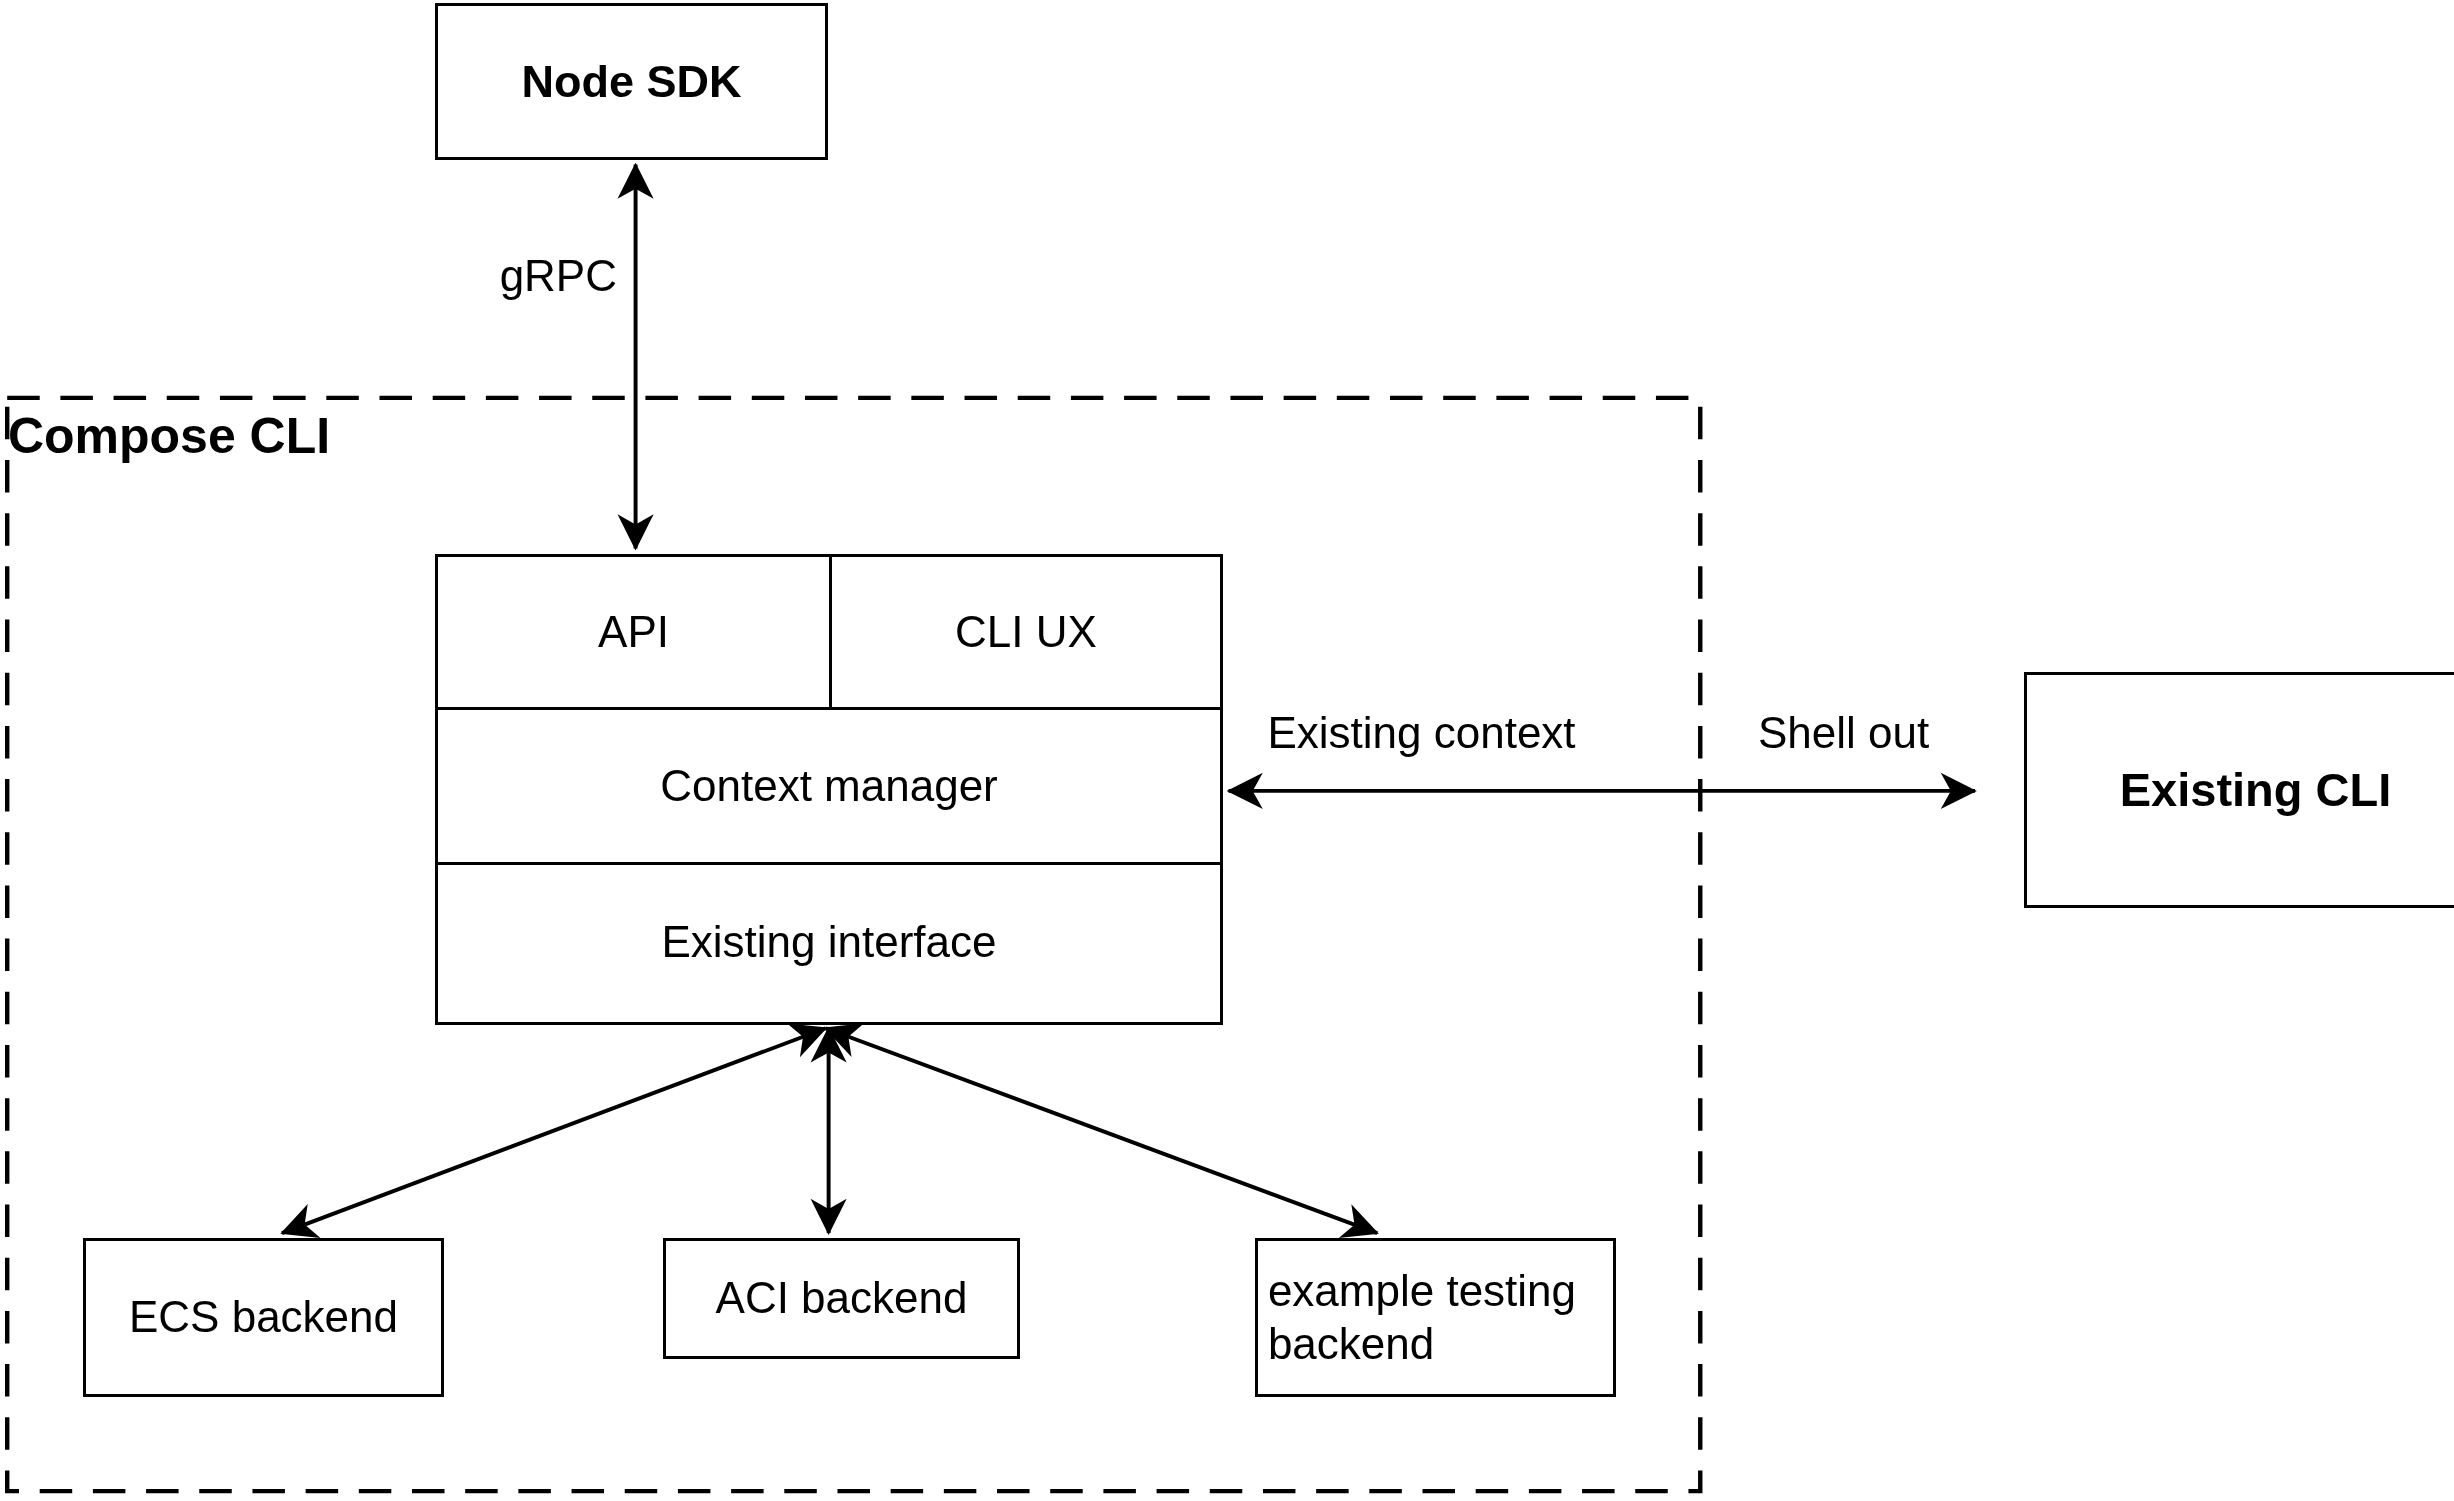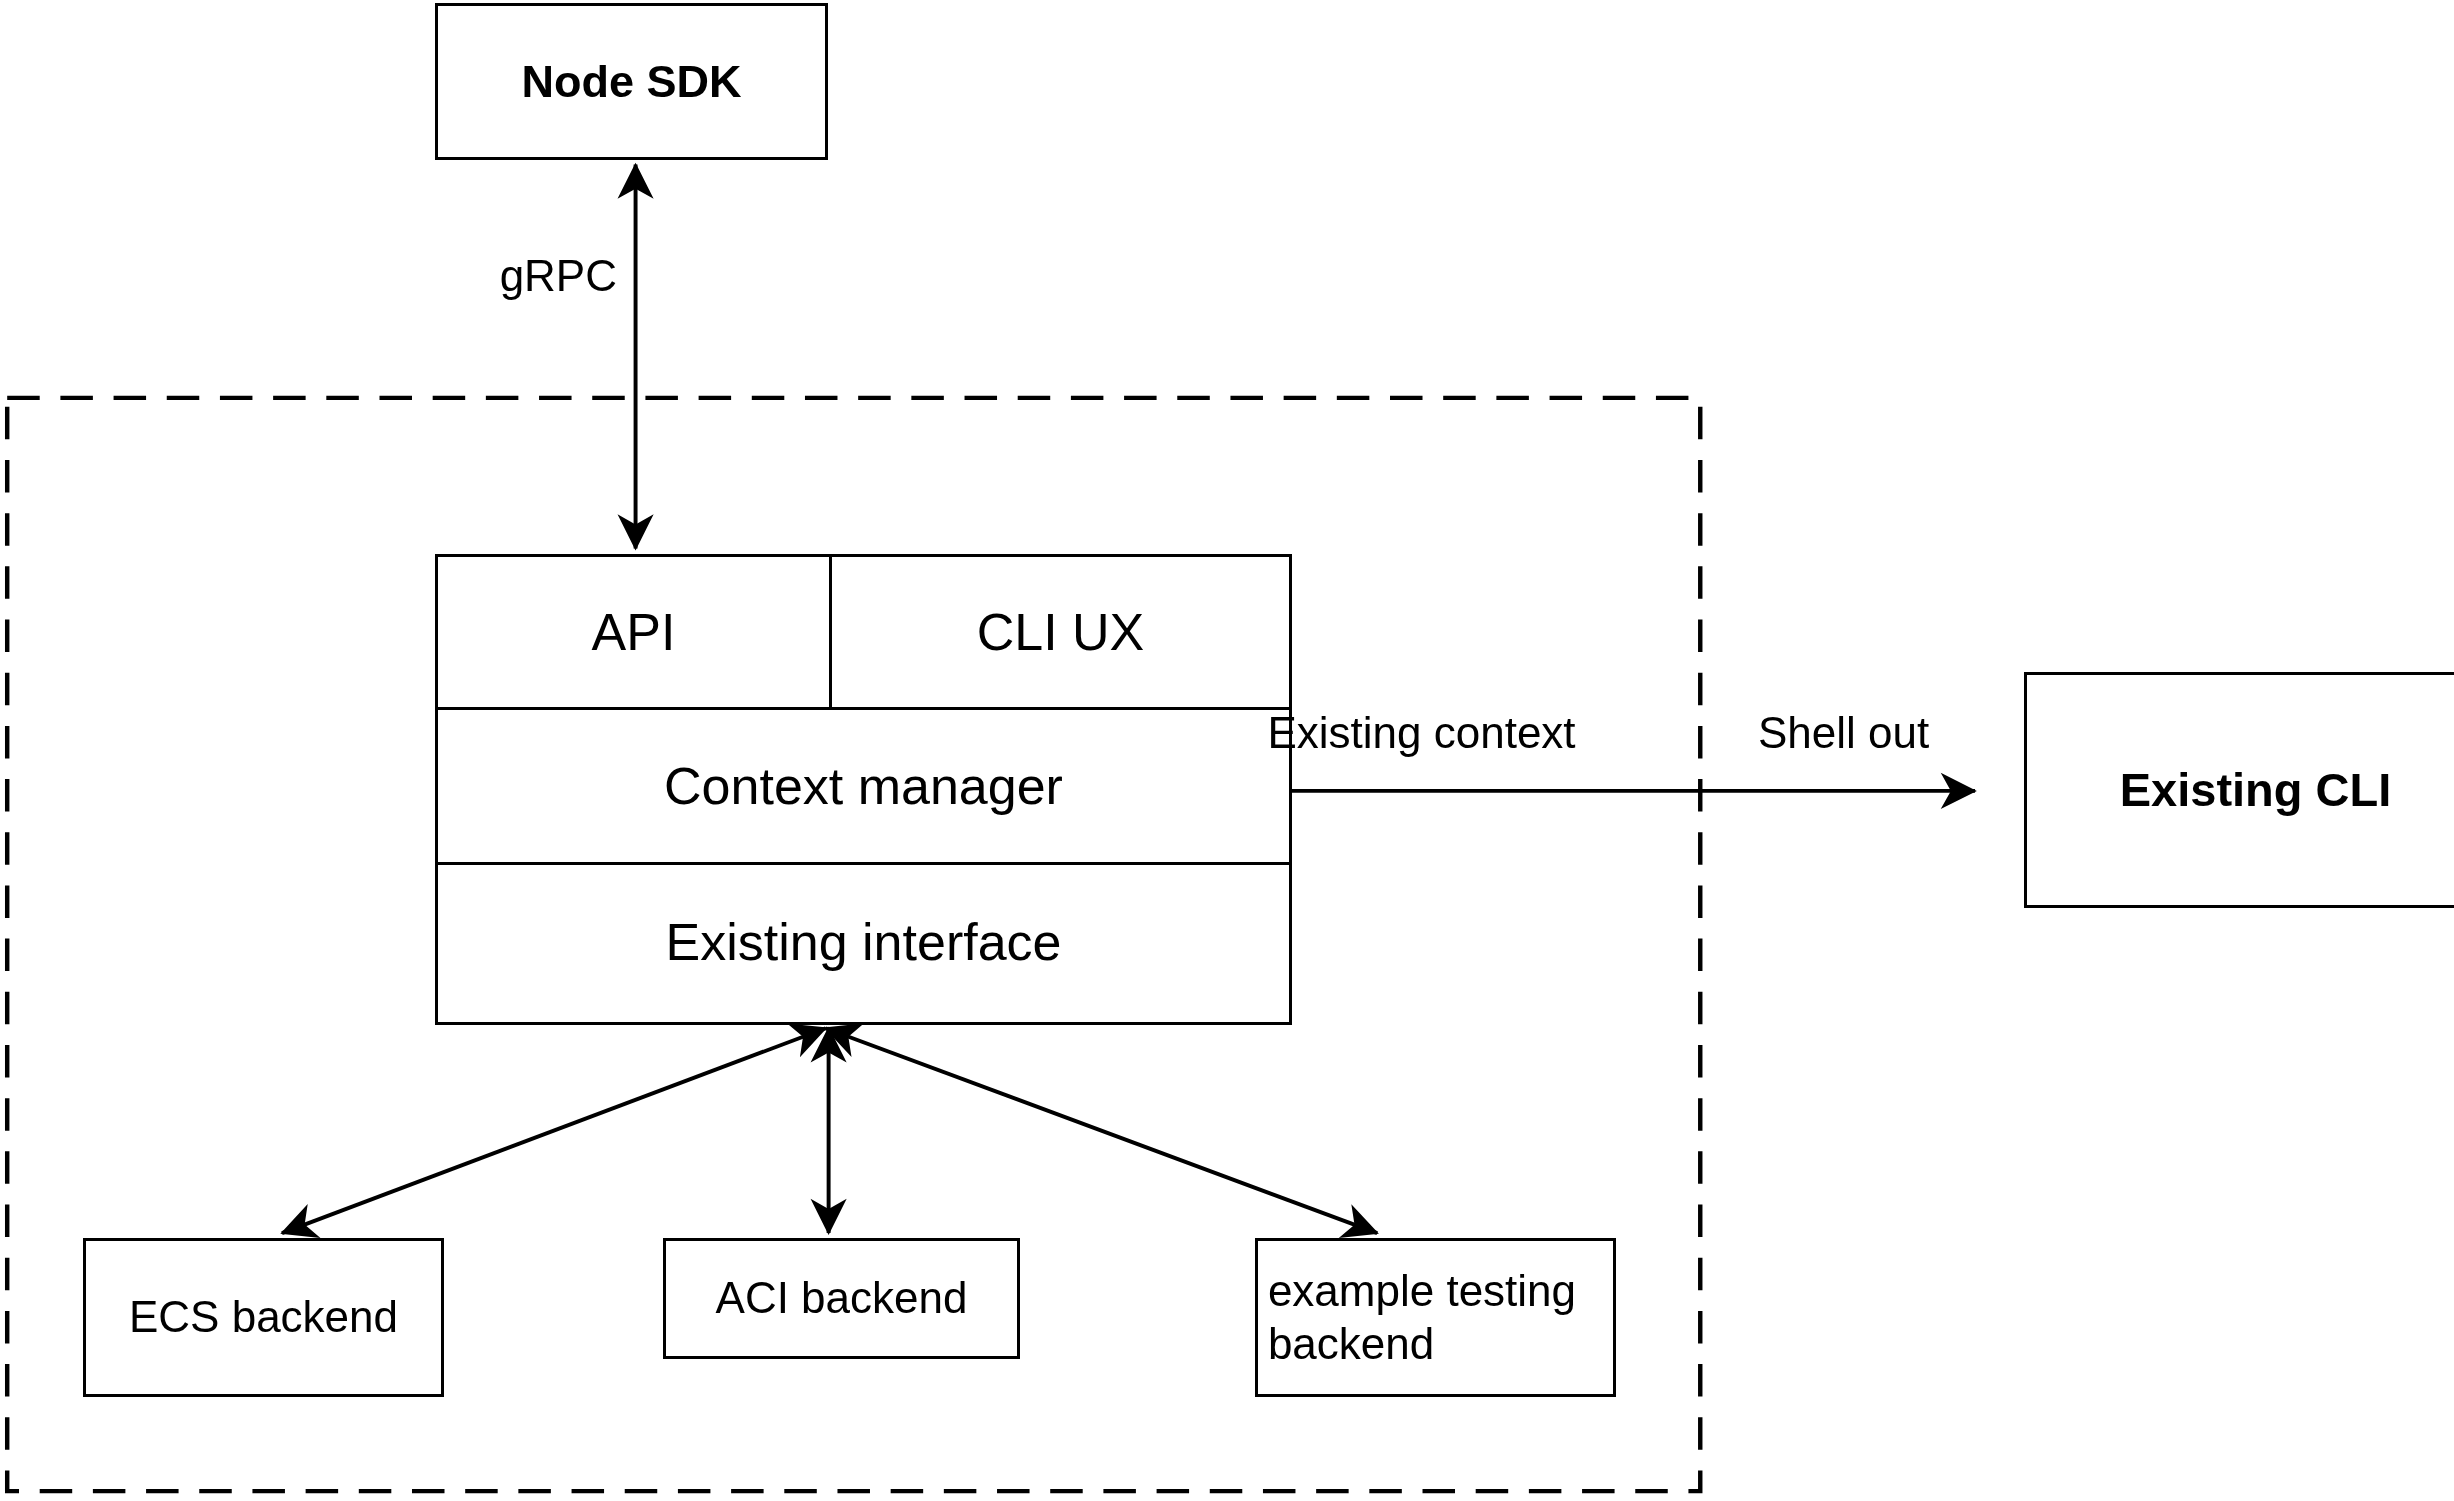--- a/index.html
+++ b/index.html
@@ -35,28 +35,28 @@
   #node-sdk-box     { left: 435px; top: 3px;    width: 393px; height: 157px; font-size: 45px; }
   #existing-cli-box { left: 1980px; top: 672px; width: 463px; height: 236px; font-size: 47px; margin-left: 44px; }
   #ecs-backend-box  { left: 83px;  top: 1238px; width: 361px; height: 159px; }
   #aci-backend-box  { left: 663px; top: 1238px; width: 357px; height: 121px; }
   #example-backend-box { left: 1239px; top: 1238px; width: 361px; height: 159px; padding: 0 9.9px; margin-left: 16px; }
 
   
   #stack-box {
     position: absolute;
     left: 435px; top: 554px;
-    width: 857px; height: 471px;
+    width: 788px; height: 471px;
     box-sizing: border-box;
     border: 3.9px solid #000000;
     background: #ffffff;
     display: flex;
     flex-direction: column;
     z-index: 2;
-    font-size: 52px;
+    font-size: 44px;
   }
   .stack-row {
     display: flex;
     align-items: center;
     justify-content: center;
     text-align: center;
   }
   #stack-row-top { height: 150px; border-bottom: 3.9px solid #000000; padding: 0; }
   #stack-row-context { height: 152px; border-bottom: 3.9px solid #000000; }
   #stack-row-backend { height: 154px; }
@@ -109,20 +109,21 @@
 
     <line x1="841" y1="1044" x2="841" y2="1252" stroke="#000000" stroke-width="4" marker-start="url(#ah)" marker-end="url(#ah)"></line>
 
     <line x1="838" y1="1044" x2="1398" y2="1252" stroke="#000000" stroke-width="4" marker-start="url(#ah)" marker-end="url(#ah)"></line>
   </svg>
 
   <div class="box bold" id="node-sdk-box">
     <span>Node SDK</span>
   </div>
 
+  <div class="floating-label" id="compose-cli-label">Compose CLI</div>
 
   <div id="stack-box">
     <div class="stack-row" id="stack-row-top">
       <div id="api-cell">
         <span>API</span>
       </div>
       <div id="cli-ux-cell">
         <span>CLI UX</span>
       </div>
     </div>

